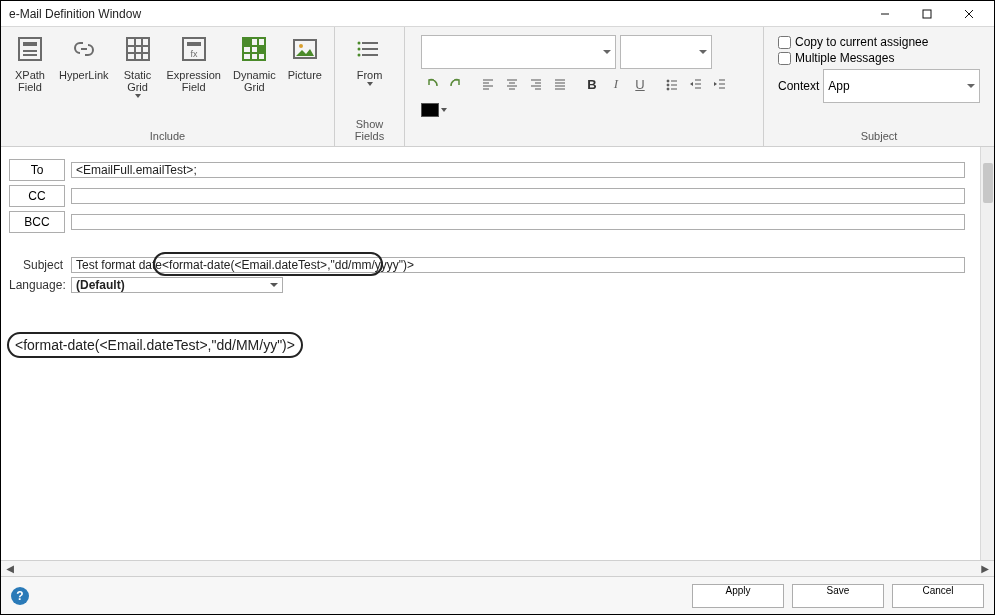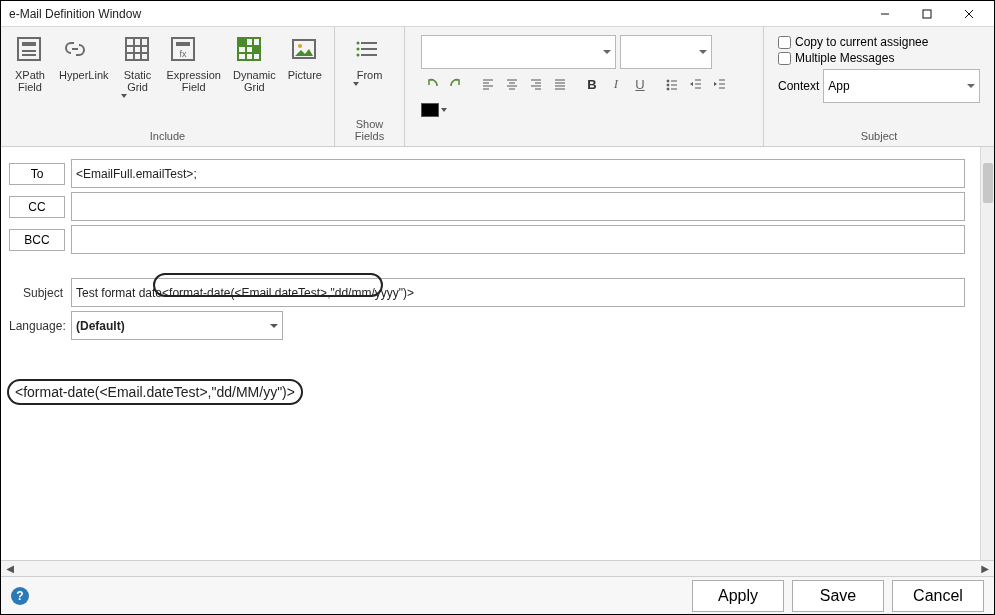--- a/index.html
+++ b/index.html
@@ -30,21 +30,21 @@
   .ribbon-group {
     display: flex; flex-direction: column; align-items: stretch;
     border-right: 1px solid #cfcfcf; padding: 4px 6px 0 6px;
   }
   .ribbon-group .items { display: flex; flex: 1; }
   .ribbon-group .caption {
     text-align: center; font-size: 11px; color: #555;
     padding: 2px 0 4px 0;
   }
   .rbtn {
-    display: flex; flex-direction: column; 
+    display: flex; flex-direction: column; align-items: center;
     padding: 2px 6px; font-size: 11px; color: #333;
     text-align: center; line-height: 12px; min-width: 46px; cursor: default;
   }
   .rbtn .ico {
     width: 32px; height: 32px; margin-bottom: 4px;
     display: flex; align-items: center; justify-content: center;
   }
   .rbtn .drop-tri {
     width: 0; height: 0; border-left: 3px solid transparent;
     border-right: 3px solid transparent; border-top: 4px solid #555;
@@ -79,21 +79,21 @@
   .formarea { flex:1; overflow:auto; padding:8px 29px 8px 8px; position:relative; background:#fff;}
   .row { display:flex; align-items:center; margin:4px 0; gap:6px; }
   .lblbtn {
     width:56px; height:22px; border:1px solid #adadad; background:#fff;
     font-size:12px; display:flex; align-items:center; justify-content:center;
   }
   .lbltext {
     width:56px; font-size:12px; text-align:right; padding-right:2px;color:#333;
   }
   .field {
-    flex:1; height:29px; border:1px solid #adadad; background:#fff;
+    flex:1; height:16px; border:1px solid #adadad; background:#fff;
     font-size:12px; padding:0 4px; display:flex; align-items:center; color:#222;
   }
   .field.sel { flex:none; width:212px; justify-content:space-between;font-weight:bold; }
   .subject-wrap { position:relative; flex:1; }
   .subject-wrap .field { width:100%; }
   .ring {
     position:absolute; border:2px solid #232323; border-radius:18px; pointer-events:none;
   }
   .body-editor {
     margin-top:40px; min-height:230px; border:none;
@@ -106,22 +106,22 @@
   
   .footer { height:38px; border-top:1px solid #cfcfcf; background:#f7f7f7;
     display:flex; align-items:center; padding:0 10px; gap:8px; }
   .footer .spacer { flex:1; }
   .footer .help {
     width:18px; height:18px; border-radius:50%; background:#2a7ab8;
     color:#fff; font-size:12px; font-weight:bold; display:flex;
     align-items:center; justify-content:center;
   }
   .footer .btn {
-    width:92px; height:32px; border:1px solid #adadad; background:#fff;
-    font-size:16px; display:flex; align-items:center; justify-content:center;
+    width:92px; height:24px; border:1px solid #adadad; background:#fff;
+    font-size:10px; display:flex; align-items:flex-start; justify-content:center;
   }
   .vscroll-fake {
     position:absolute; right:0; top:0; bottom:0; width:14px;
     background:#f0f0f0; border-left:1px solid #d9d9d9;
     display:flex; align-items:flex-start; justify-content:center;
   }
   .vscroll-fake .thumb { width:10px; height:40px; margin-top:16px;
     background:#c7c7c7; border-radius:2px; }
   
   .ico svg { stroke:#6b6b6b; fill:none; stroke-width:2; }

